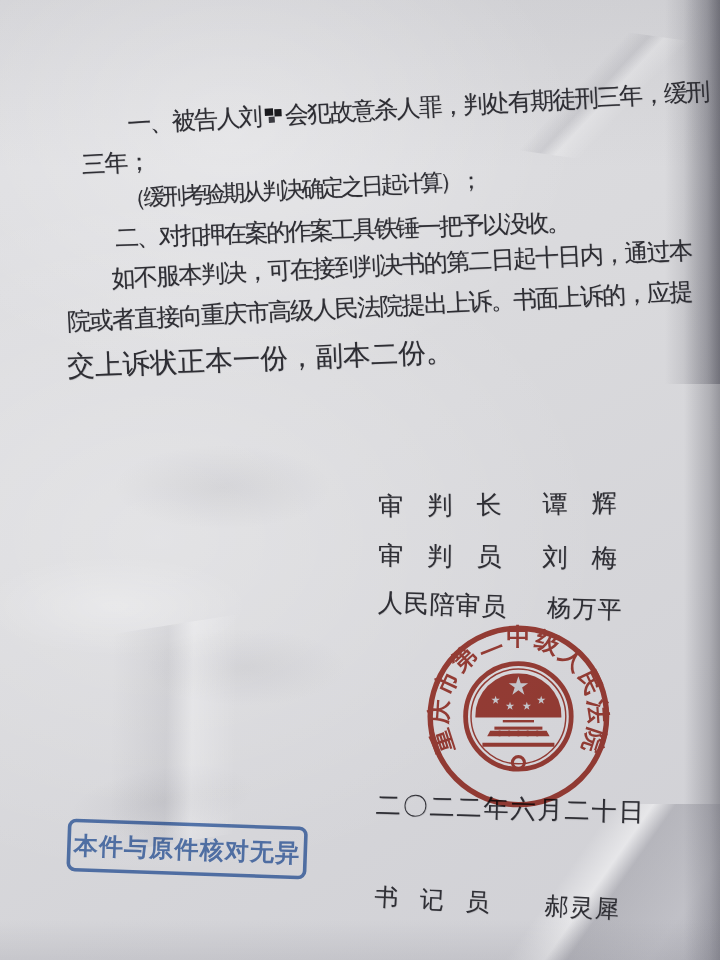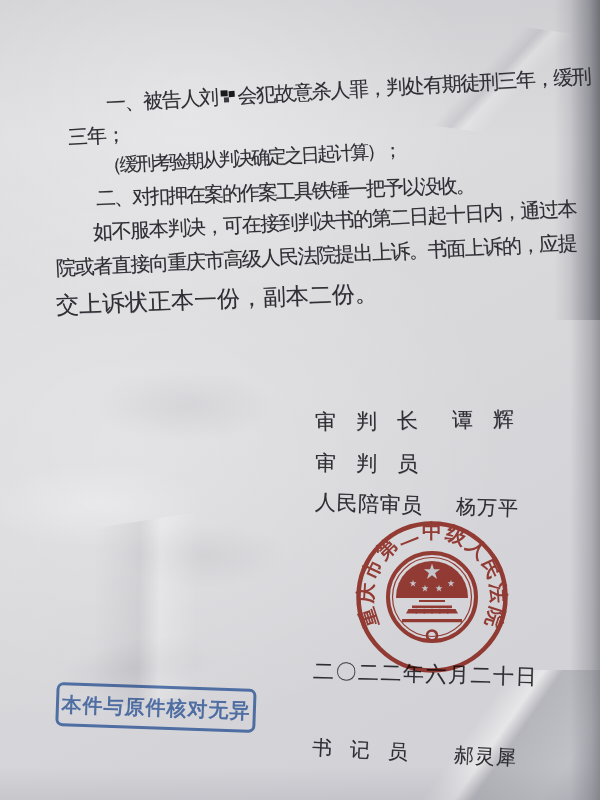--- a/index.html
+++ b/index.html
@@ -103,20 +103,21 @@
   <div class="line l5">如不服本判决，可在接到判决书的第二日起十日内，通过本</div>
   <div class="line l6">院或者直接向重庆市高级人民法院提出上诉。书面上诉的，应提</div>
   <div class="line l7">交上诉状正本一份，副本二份。</div>
 
   <div class="sig-row sr1">
     <span class="role">审判长</span>
     <span class="name">谭辉</span>
   </div>
   <div class="sig-row sr2">
     <span class="role">审判员</span>
+    <span class="name">刘梅</span>
   </div>
   <div class="sig-row sr3">
     <span class="role">人民陪审员</span>
     <span class="name">杨万平</span>
   </div>
 
   <div class="date-line">二〇二二年六月二十日</div>
 
   <div class="clerk-row">
     <span class="role">书记员</span>

